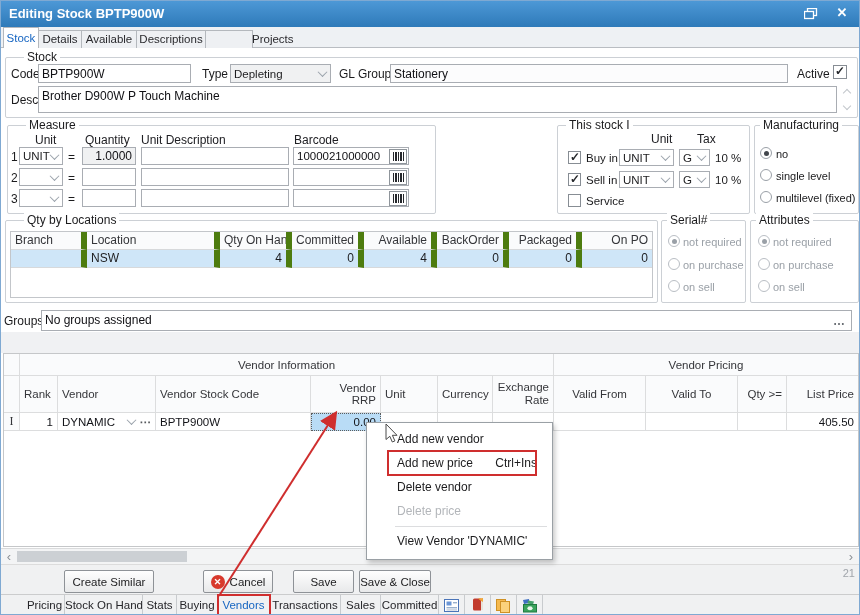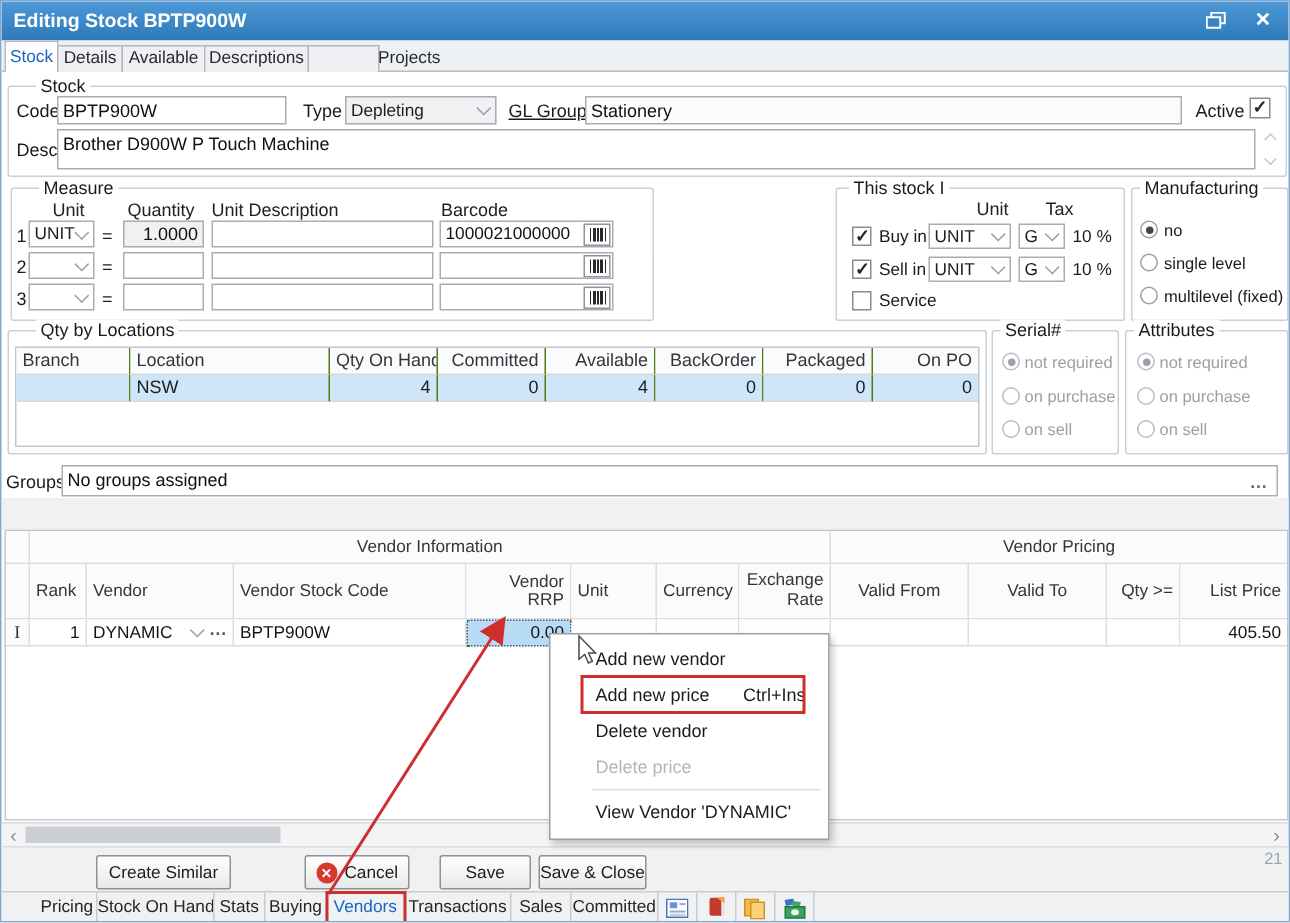--- a/index.html
+++ b/index.html
@@ -22,21 +22,21 @@
   .rad{position:absolute;width:12px;height:12px;box-sizing:border-box;border:1px solid #9aa0a7;border-radius:50%;background:#fff;}
   .rad.on::before{content:"";position:absolute;left:2.5px;top:2.5px;width:5px;height:5px;border-radius:50%;background:#42464c;}
   .rad.gray{border-color:#b9bec4;}
   .rad.gray.on::before{background:#9aa0a7;}
   .radlbl{position:absolute;font-size:11px;color:#1b1b1d;white-space:nowrap;}
   .radlbl.gray{color:#9aa0a7;}
   .hdr{position:absolute;font-size:12px;color:#202024;white-space:nowrap;}
   
   .qtbl{position:absolute;left:4px;top:10px;width:643px;border:1px solid #c3c6ca;background:#fff;box-sizing:border-box;}
   .qrow{display:flex;}
-  .qc{box-sizing:border-box;border-right:1px solid #4d7c0f;border-bottom:1px solid #d7d9db;padding:0 4px;font-size:12px;line-height:17px;white-space:nowrap;overflow:hidden;}
+  .qc{box-sizing:border-box;border-right:6px solid #4d7c0f;border-bottom:1px solid #d7d9db;padding:0 4px;font-size:12px;line-height:17px;white-space:nowrap;overflow:hidden;}
   .qhead{background:#fafbfc;color:#35363a;}
   .qsel{background:#cfe6f8;}
   .num{text-align:right;}
   
   .vgrid{position:absolute;left:2px;top:352px;width:856px;height:194px;background:#fff;border:1px solid #c5c7c9;box-sizing:border-box;}
   .gc{position:absolute;box-sizing:border-box;border-right:1px solid #dcddde;border-bottom:1px solid #dcddde;font-size:11.5px;color:#35363a;display:flex;align-items:center;padding:0 4px;background:#fafbfc;overflow:hidden;}
   .gc.center{justify-content:center;}
   .gc.right{justify-content:flex-end;text-align:right;}
   .gc.data{background:#fff;color:#121318;}
   .selcell{background:#b9dcf6 !important;border:1px dotted #5c5c5c !important;}
@@ -99,21 +99,21 @@
   <div class="grp" style="left:4px;top:56px;width:851px;height:59px;">
     <div class="grplbl" style="left:18px;">Stock</div>
   </div>
   <div class="lbl" style="left:10px;top:66px;">Code</div>
   <input class="inp" style="left: 37px; top: 63px; width: 153px; height: 19px;" value="BPTP900W">
   <div class="lbl" style="left:201px;top:66px;">Type</div>
   <div class="combo dis" style="left:229px;top:63px;width:101px;height:19px;">
     <span class="ct">Depleting</span>
     <span class="chev"></span>
   </div>
-  <div class="lbl" style="left:338px;top:66px;text-decoration:underline;">GL Group</div>
+  <div class="lbl" style="left:338px;top:66px;">GL Group</div>
   <input class="inp ro" style="left: 389px; top: 63px; width: 398px; height: 19px;" value="Stationery">
   <div class="lbl" style="left:796px;top:66px;">Active</div>
   <div class="cb on" style="left:832px;top:64px;width:14px;height:14px;"></div>
   <div class="lbl" style="left:10px;top:92px;">Desc</div>
   <textarea class="inp" style="left: 37px; top: 85px; width: 799px; height: 27px;">Brother D900W P Touch Machine</textarea>
   <div class="spin">
     <span class="spch" style="transform:rotate(-135deg);"></span>
     <span class="spch" style="transform:rotate(45deg);"></span>
   </div>
 

